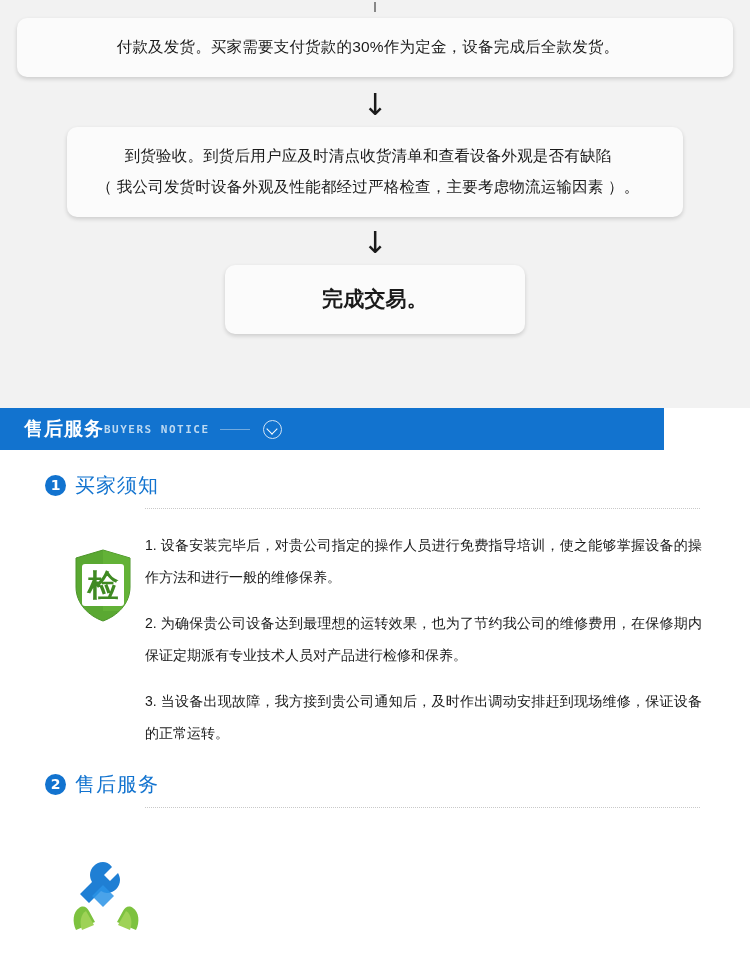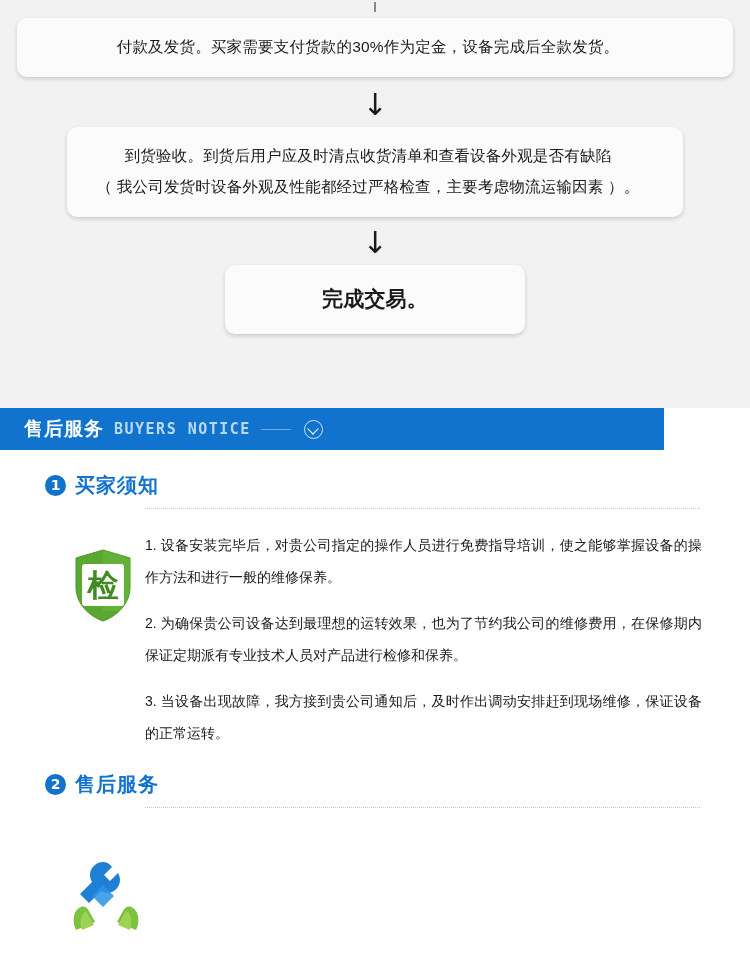--- a/index.html
+++ b/index.html
@@ -79,24 +79,23 @@
     padding-left: 24px;
   }
   .blue-bar .cn {
     color: #ffffff;
     font-size: 19px;
     font-weight: bold;
     letter-spacing: 1px;
   }
   .blue-bar .en {
     color: #bcd9f2;
-    font-size: 15px;
+    font-size: 11px;
     font-family: "DejaVu Sans Mono", monospace;
     letter-spacing: 1.5px;
-    margin-left: 10px;
     font-weight: bold;
   }
   .blue-bar .rule {
     flex: 0 0 30px;
     height: 1px;
     background: #72aade;
     margin-left: 10px;
   }
   .blue-bar .chev {
     width: 19px; height: 19px;
@@ -136,21 +135,21 @@
     font-size: 14px;
     font-weight: bold;
     line-height: 21px;
     text-align: center;
     margin-right: 9px;
     font-family: "DejaVu Sans", sans-serif;
   }
   .head-title {
     color: #1273cf;
     font-size: 20px;
-    font-weight: bold;
+    font-weight: normal;
     letter-spacing: 1px;
   }
   .dotted {
     margin: 9px 50px 0 145px;
     border-top: 1px dotted #c9c9c9;
     height: 0;
   }
   .dotted.d2 { margin-left: 145px; }
 
   .block {

